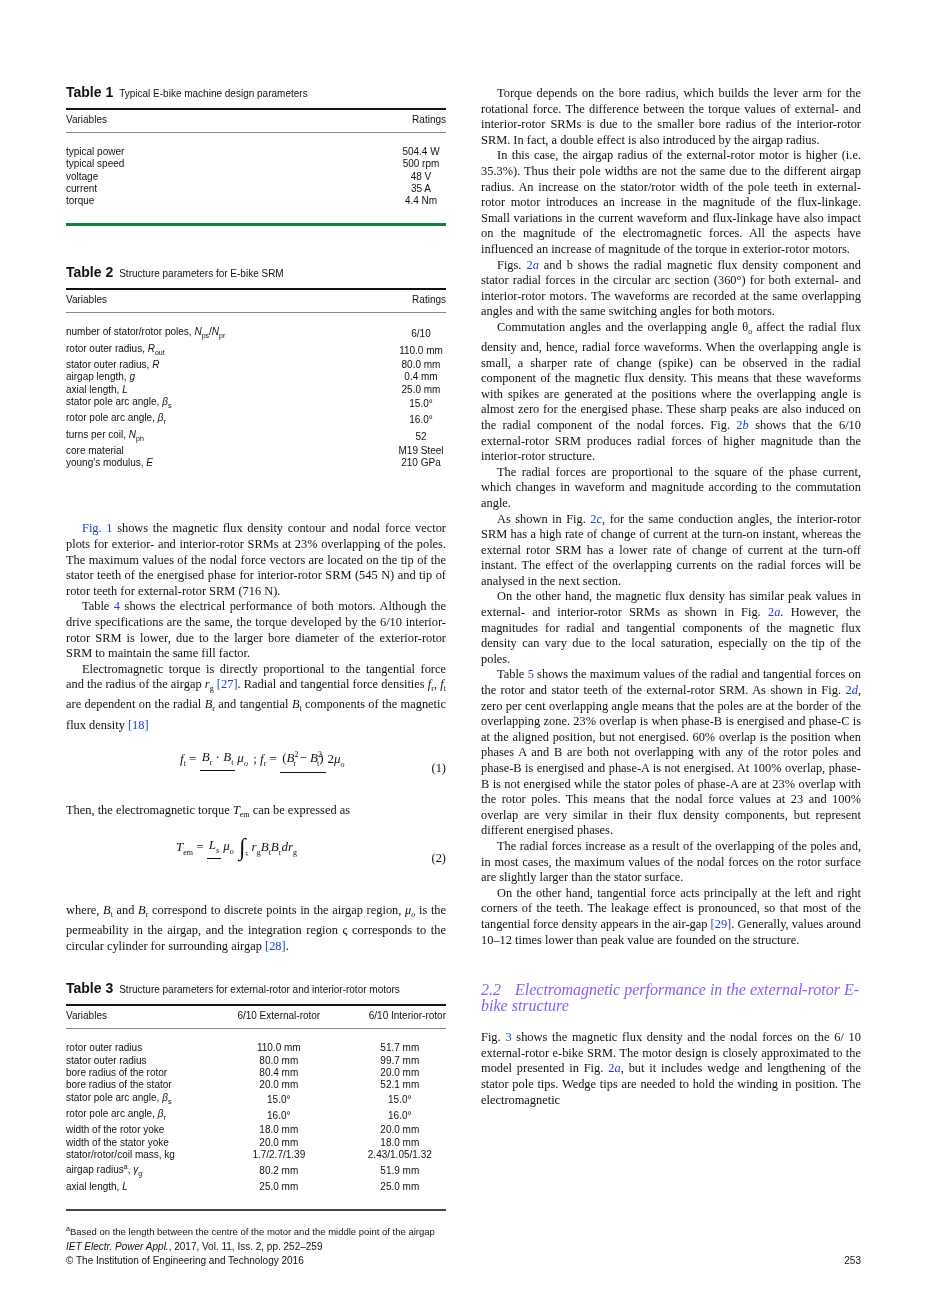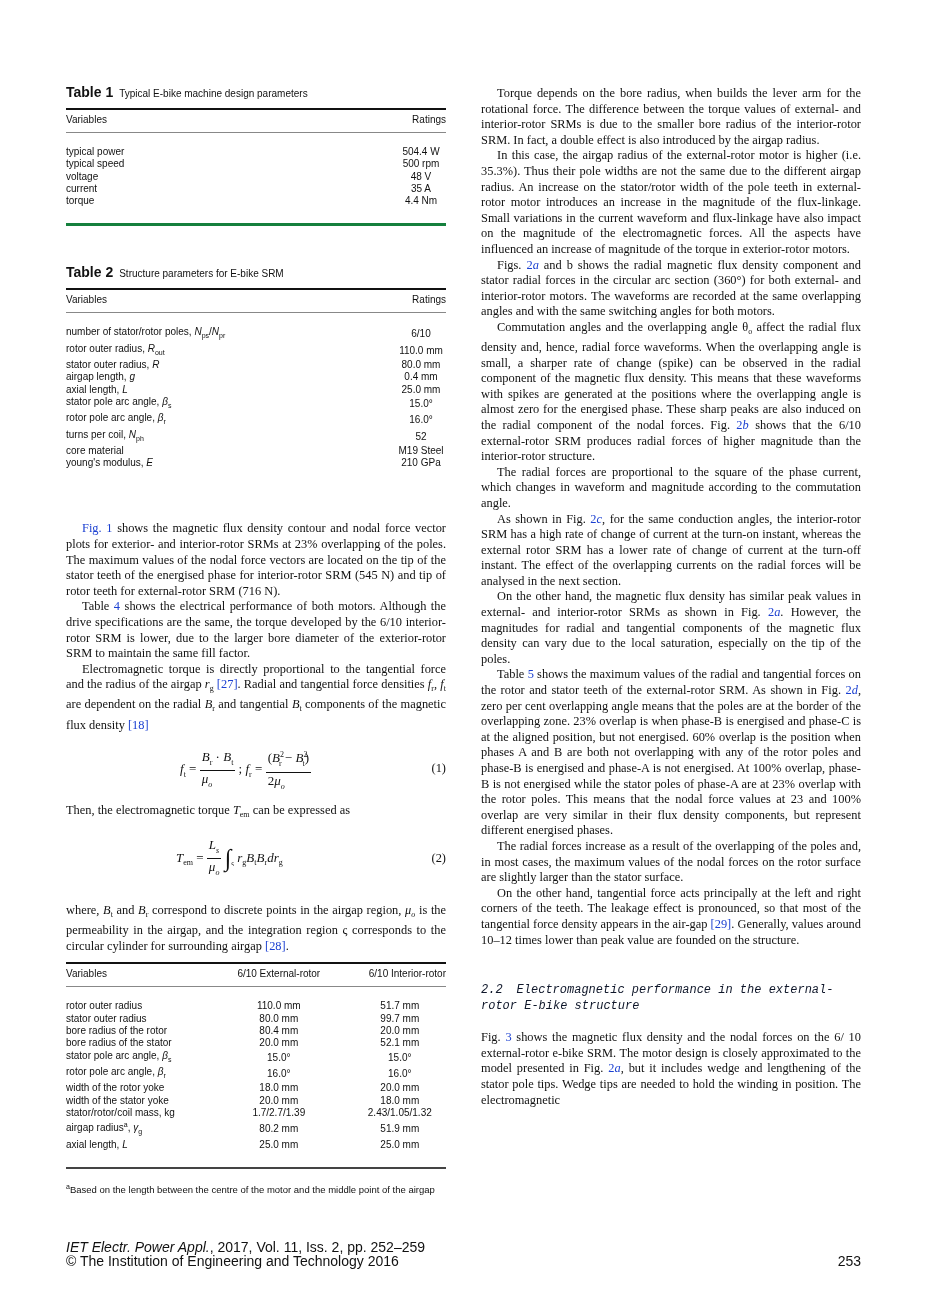--- a/index.html
+++ b/index.html
@@ -24,28 +24,28 @@
   .cell-r-inner { display:inline-block; min-width:50px; text-align:center; }
 
   .txt { font-family:"Liberation Serif", serif; font-size:12.4px; line-height:15.6px; text-align:justify; color:#111; }
   .txt p { margin:0; text-indent:16px; }
   .txt p.noind { text-indent:0; }
   .ref { color:#1a3fd1; }
   i { font-style:italic; }
 
   .eq { position:relative; height:46px; font-family:"Liberation Serif", serif; font-size:13px; }
   .eqnum { position:absolute; right:0; top:14px; font-family:"Liberation Serif", serif; font-size:12.4px; }
-  .frac { display:inline-flex; flex-direction:column; align-items:flex-start; vertical-align:middle; }
+  .frac { display:inline-flex; flex-direction:row; align-items:flex-end; vertical-align:middle; }
   .frac .num { border-bottom:1px solid #111; padding:0 2px; }
   .frac .den { padding:0 2px; }
 
-  .sec-head { font-family:Liberation Mono, monospace; font-style:italic; font-size:12px; line-height:16px; color:#0f172a; }
+  .sec-head { font-family:Liberation Serif, serif; font-style:italic; font-size:16px; line-height:16px; color:#8b5cf6; }
   .footnote { font-family:"Liberation Sans", sans-serif; font-size:9.5px; line-height:12px; color:#111; }
 
-  .footer { position:absolute; left:66px; top:1240px; width:795px; font-family:"Liberation Sans", sans-serif; font-size:14px; line-height:14px; color:#111; }
+  .footer { position:absolute; left:66px; top:1240px; width:795px; font-family:"Liberation Sans", sans-serif; font-size:10px; line-height:14px; color:#111; }
   .footer .pg { position:absolute; right:0; top:14px; }
 </style>
 </head>
 <body>
 
 <div class="col-left">
 
   <div class="tcap" style="margin-top:0px;">
     <b>Table 1</b><span>Typical E-bike machine design parameters</span>
   </div>
@@ -166,20 +166,23 @@
           </span>
         <span style="font-size:24px; vertical-align:middle;">∫</span><sub style="font-size:7px">ς</sub>
         <i>r</i><sub style="font-size:8px">g</sub><i>B</i><sub style="font-size:8px">t</sub><i>B</i><sub style="font-size:8px">r</sub><i>dr</i><sub style="font-size:8px">g</sub>
       </div>
       <span class="eqnum">(2)</span>
     </div>
 
     <p class="noind"><span>where,</span> <i>B</i><sub style="font-size:8px">t</sub> and <i>B</i><sub style="font-size:8px">r</sub> <span>correspond to discrete points in the airgap region,</span> <i>μ</i><sub style="font-size:8px"><i>o</i></sub> <span>is the permeability in the airgap, and the integration region ς corresponds to the circular cylinder for surrounding airgap</span> <span class="ref">[28]</span>.</p>
   </div>
 
+  <div class="tcap justify" style="margin-top:28px;">
+    <b>Table 3</b><span>Structure parameters for external-rotor and interior-rotor motors</span>
+  </div>
   <table class="dt thick" style="margin-top:8px;">
     <thead>
       <tr>
         <th style="width:40%">Variables</th>
         <th class="c" style="width:32%">6/10 External-rotor</th>
         <th class="r" style="width:28%">6/10 Interior-rotor</th>
       </tr>
     </thead>
     <tbody>
       <tr>
@@ -239,21 +242,21 @@
         </tr>
     </tbody>
   </table>
   <div class="footnote" style="margin-top:12px;">
     <sup style="font-size:7px">a</sup><span>Based on the length between the centre of the motor and the middle point of the airgap</span>
   </div>
 </div>
 
 <div class="col-right">
   <div class="txt">
-    <p>Torque depends on the bore radius, when builds the lever arm for the rotational force. The difference between the torque values of external- and interior-rotor SRMs is due to the smaller bore radius of the interior-rotor SRM. In fact, a double effect is also introduced by the airgap radius.</p>
+    <p>Torque depends on the bore radius, which builds the lever arm for the rotational force. The difference between the torque values of external- and interior-rotor SRMs is due to the smaller bore radius of the interior-rotor SRM. In fact, a double effect is also introduced by the airgap radius.</p>
     <p>In this case, the airgap radius of the external-rotor motor is higher (i.e. 35.3%). Thus their pole widths are not the same due to the different airgap radius. An increase on the stator/rotor width of the pole teeth in external-rotor motor introduces an increase in the magnitude of the flux-linkage. Small variations in the current waveform and flux-linkage have also impact on the magnitude of the electromagnetic forces. All the aspects have influenced an increase of magnitude of the torque in exterior-rotor motors.</p>
     <p><span>Figs.</span> <span class="ref">2<i>a</i></span> <span>and b shows the radial magnetic flux density component and stator radial forces in the circular arc section (360°) for both external- and interior-rotor motors. The waveforms are recorded at the same overlapping angles and with the same switching angles for both motors.</span></p>
     <p><span>Commutation angles and the overlapping angle θ</span><sub style="font-size:8px">o</sub> <span>affect the radial flux density and, hence, radial force waveforms. When the overlapping angle is small, a sharper rate of change (spike) can be observed in the radial component of the magnetic flux density. This means that these waveforms with spikes are generated at the positions where the overlapping angle is almost zero for the energised phase. These sharp peaks are also induced on the radial component of the nodal forces. Fig.</span> <span class="ref">2<i>b</i></span> <span>shows that the 6/10 external-rotor SRM produces radial forces of higher magnitude than the interior-rotor structure.</span></p>
     <p>The radial forces are proportional to the square of the phase current, which changes in waveform and magnitude according to the commutation angle.</p>
     <p><span>As shown in Fig.</span> <span class="ref">2<i>c</i></span><span>, for the same conduction angles, the interior-rotor SRM has a high rate of change of current at the turn-on instant, whereas the external rotor SRM has a lower rate of change of current at the turn-off instant. The effect of the overlapping currents on the radial forces will be analysed in the next section.</span></p>
     <p><span>On the other hand, the magnetic flux density has similar peak values in external- and interior-rotor SRMs as shown in Fig.</span> <span class="ref">2<i>a</i></span><span>. However, the magnitudes for radial and tangential components of the magnetic flux density can vary due to the local saturation, especially on the tip of the poles.</span></p>
     <p><span>Table</span> <span class="ref">5</span> <span>shows the maximum values of the radial and tangential forces on the rotor and stator teeth of the external-rotor SRM. As shown in Fig.</span> <span class="ref">2<i>d</i></span><span>, zero per cent overlapping angle means that the poles are at the border of the overlapping zone. 23% overlap is when phase-B is energised and phase-C is at the aligned position, but not energised. 60% overlap is the position when phases A and B are both not overlapping with any of the rotor poles and phase-B is energised and phase-A is not energised. At 100% overlap, phase-B is not energised while the stator poles of phase-A are at 23% overlap with the rotor poles. This means that the nodal force values at 23 and 100% overlap are very similar in their flux density components, but represent different energised phases.</span></p>
     <p>The radial forces increase as a result of the overlapping of the poles and, in most cases, the maximum values of the nodal forces on the rotor surface are slightly larger than the stator surface.</p>
     <p><span>On the other hand, tangential force acts principally at the left and right corners of the teeth. The leakage effect is pronounced, so that most of the tangential force density appears in the air-gap</span> <span class="ref">[29]</span><span>. Generally, values around 10–12 times lower than peak value are founded on the structure.</span></p>
   </div>

